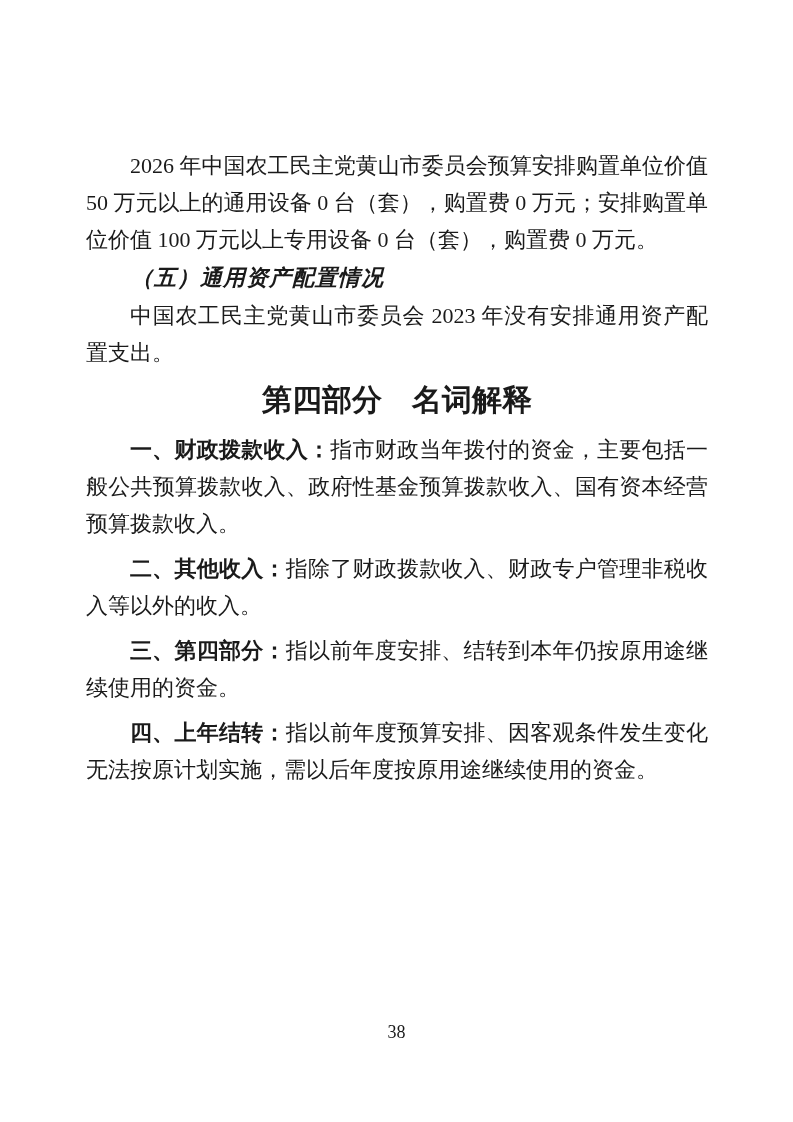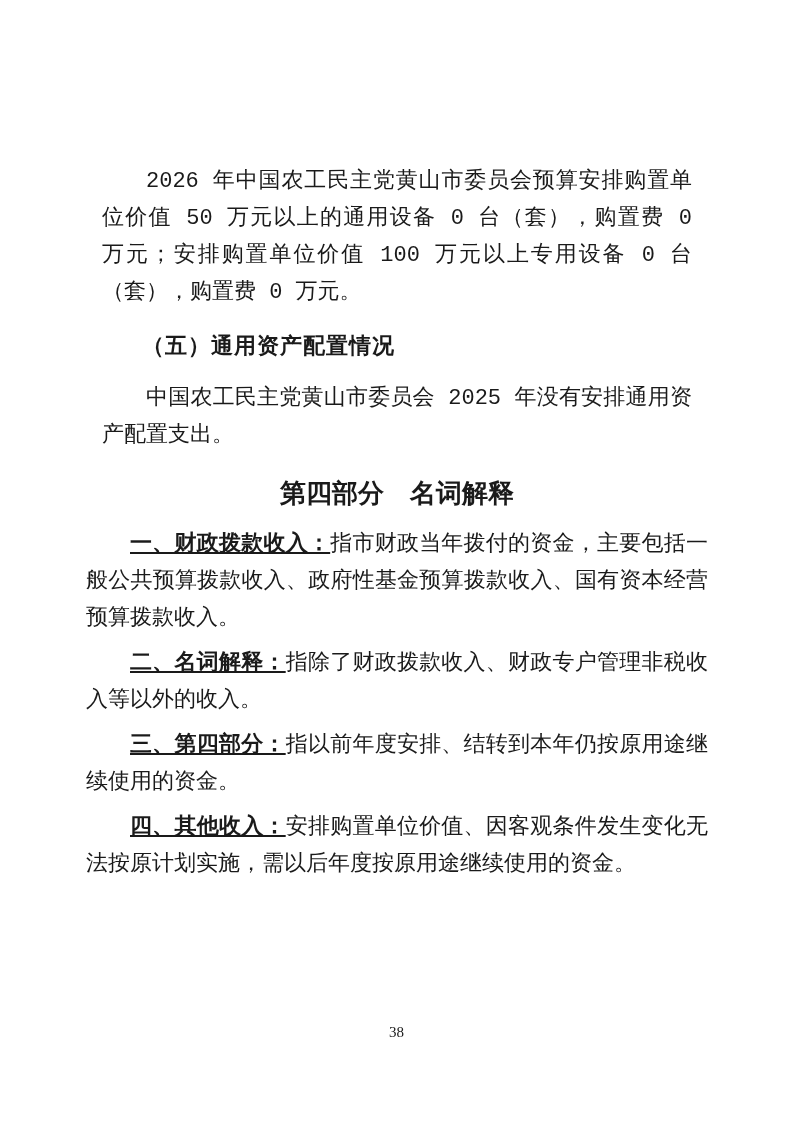--- a/index.html
+++ b/index.html
@@ -19,90 +19,89 @@
   .content {
     position: absolute;
     left: 86px;
     top: 147px;
     width: 622px;
     font-size: 22px;
     line-height: 37px;
     text-align: justify;
   }
   .para {
-    margin: 16px;
+    margin: 0;
     text-indent: 2em;
-    font-family: Liberation Mono, monospace;
   }
   .sub-heading {
-    margin: 12px;
+    margin: 1px;
     text-indent: 2em;
     font-weight: bold;
     font-family: "Liberation Sans", "DejaVu Sans", sans-serif;
     letter-spacing: 1px;
+    font-style: italic;
   }
   .section-title {
     margin: 6px 0 8px 0;
     text-indent: 0;
     text-align: center;
-    font-size: 26px;
+    font-size: 30px;
     line-height: 46px;
     font-weight: bold;
     font-family: "Liberation Sans", "DejaVu Sans", sans-serif;
   }
   .term-para {
     margin: 8px 0 0 0;
     text-indent: 2em;
   }
   .term-label {
     font-weight: bold;
     font-family: "Liberation Sans", "DejaVu Sans", sans-serif;
-    text-decoration: underline;
   }
   .page-number {
     position: absolute;
     left: 0;
     top: 1022px;
     width: 100%;
     text-align: center;
-    font-size: 15px;
+    font-size: 18px;
     line-height: 20px;
     color: #1a1a1a;
   }
 </style>
 </head>
 <body>
 
 <div class="page">
 
   <div class="content">
 
     <p class="para">2026 年中国农工民主党黄山市委员会预算安排购置单位价值 50 万元以上的通用设备 0 台（套），购置费 0 万元；安排购置单位价值 100 万元以上专用设备 0 台（套），购置费 0 万元。</p>
 
     <p class="sub-heading">（五）通用资产配置情况</p>
 
-    <p class="para">中国农工民主党黄山市委员会 2025 年没有安排通用资产配置支出。</p>
+    <p class="para">中国农工民主党黄山市委员会 2023 年没有安排通用资产配置支出。</p>
 
 
 
     <p class="section-title">第四部分　名词解释</p>
 
     <p class="term-para">
       <span class="term-label">一、财政拨款收入：</span><span>指市财政当年拨付的资金，主要包括一般公共预算拨款收入、政府性基金预算拨款收入、国有资本经营预算拨款收入。</span>
     </p>
 
     <p class="term-para">
-      <span class="term-label">二、名词解释：</span><span>指除了财政拨款收入、财政专户管理非税收入等以外的收入。</span>
+      <span class="term-label">二、其他收入：</span><span>指除了财政拨款收入、财政专户管理非税收入等以外的收入。</span>
     </p>
 
     <p class="term-para">
       <span class="term-label">三、第四部分：</span><span>指以前年度安排、结转到本年仍按原用途继续使用的资金。</span>
     </p>
 
     <p class="term-para">
-      <span class="term-label">四、其他收入：</span><span>安排购置单位价值、因客观条件发生变化无法按原计划实施，需以后年度按原用途继续使用的资金。</span>
+      <span class="term-label">四、上年结转：</span><span>指以前年度预算安排、因客观条件发生变化无法按原计划实施，需以后年度按原用途继续使用的资金。</span>
     </p>
 
   </div>
 
   <div class="page-number">38</div>
 
 </div>
 
 </body></html>

